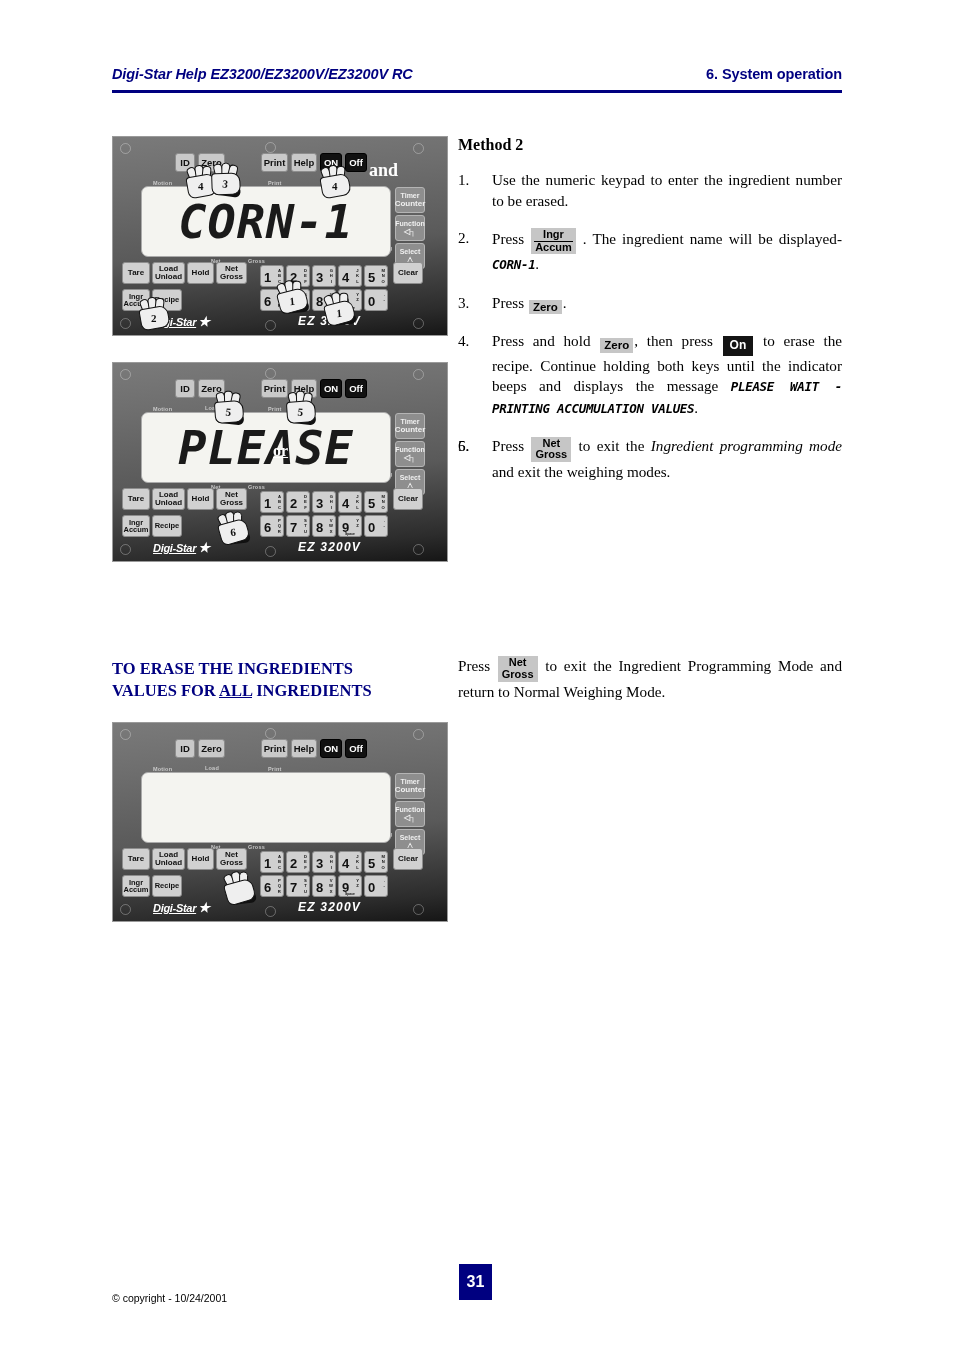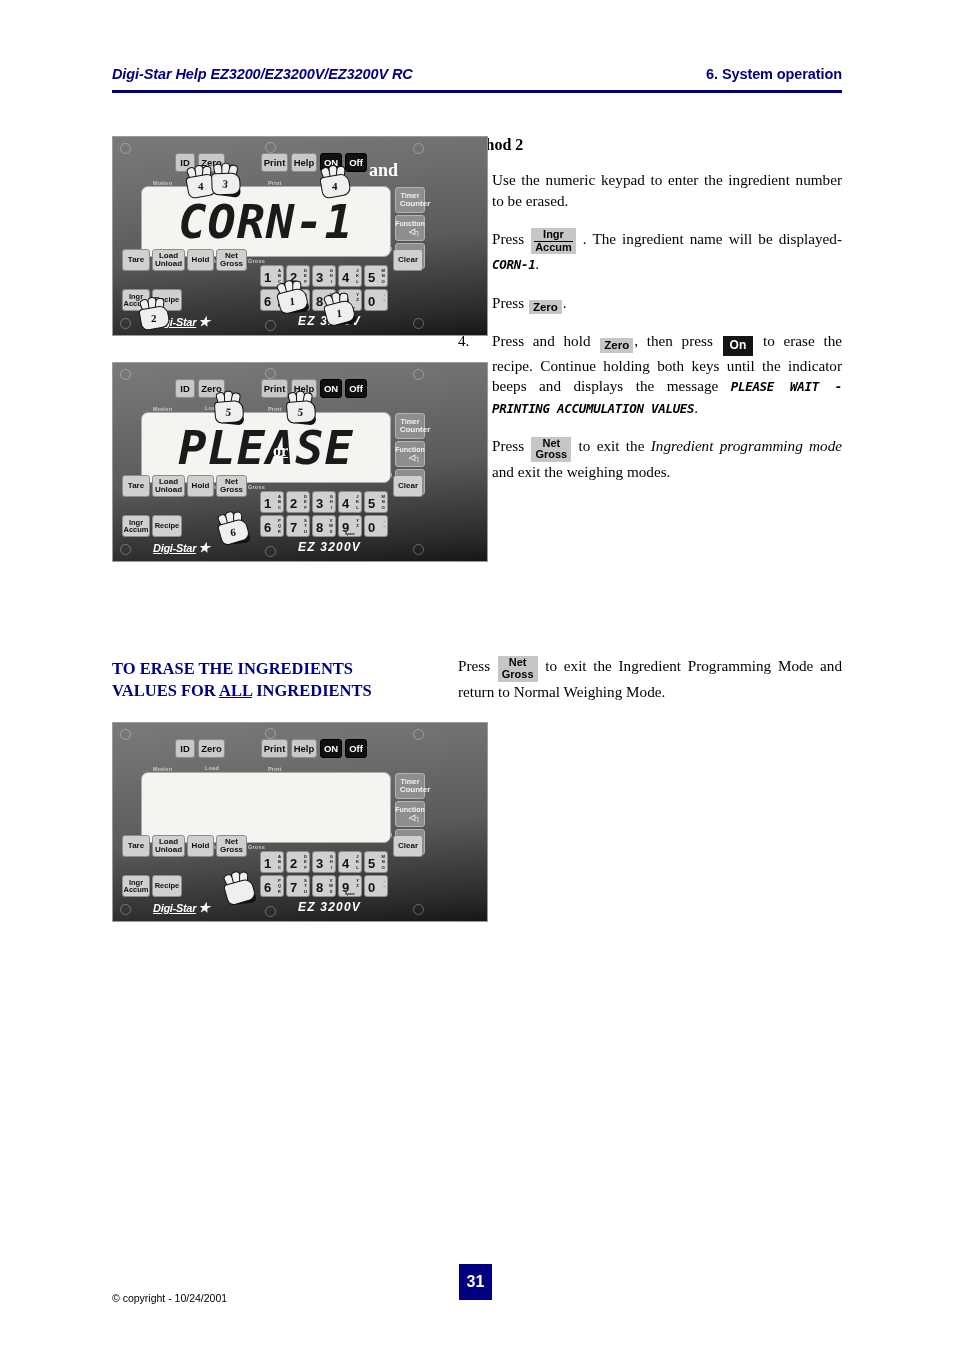--- a/index.html
+++ b/index.html
@@ -93,21 +93,21 @@
     font-weight:bold; font-size:16.5px; line-height:22px;
     color:#000080;
   }
   .sect-head u{text-decoration:underline;}
 
   .col-right2{position:absolute; left:458px; top:656px; width:384px;}
 
   
   .device{
     position:relative;
-    width:376px; height:200px;
+    width:336px; height:200px;
     background:linear-gradient(175deg,#7a7a7a 0%,#6e6e6e 22%,#5a5a5a 55%,#2c2c2c 88%,#161616 100%);
     border:1px solid #9a9a9a;
     box-sizing:border-box;
     overflow:hidden;
   }
   .dev1{position:absolute; left:112px; top:136px;}
   .dev2{position:absolute; left:112px; top:362px;}
   .dev3{position:absolute; left:112px; top:722px;}
 
   .screw{
@@ -182,23 +182,23 @@
     background:#8e8e8e; color:#f0f0f0;
     font-family:"Liberation Sans", sans-serif;
     font-weight:bold; font-size:7px; line-height:1.05;
     border:1px solid #b4b4b4; border-radius:3px;
     display:flex; flex-direction:column; align-items:center; justify-content:center;
     box-sizing:border-box;
   }
   .s-timer{top:50px;}
   .s-func{top:78px;}
   .s-select{top:106px;}
-  .sidebtn .gl{font-size:8px; line-height:1;padding-left:10px;}
-
-  .fnrow .btn{height:22px; font-size:8px; top:112px; flex-direction:column;}
+  .sidebtn .gl{font-size:8px; line-height:1;}
+
+  .fnrow .btn{height:22px; font-size:8px; top:125px; flex-direction:column;}
   .f-tare{left:9px; width:28px;}
   .f-load{left:39px; width:33px;}
   .f-hold{left:74px; width:27px;}
   .f-netg{left:103px; width:31px;}
   .f-clear{left:280px; width:30px; font-size:8.5px;}
 
   .fnrow2 .btn{height:22px; font-size:7.5px; top:152px; flex-direction:column;}
   .g-ingr{left:9px; width:28px;}
   .g-recipe{left:39px; width:30px;}
 

